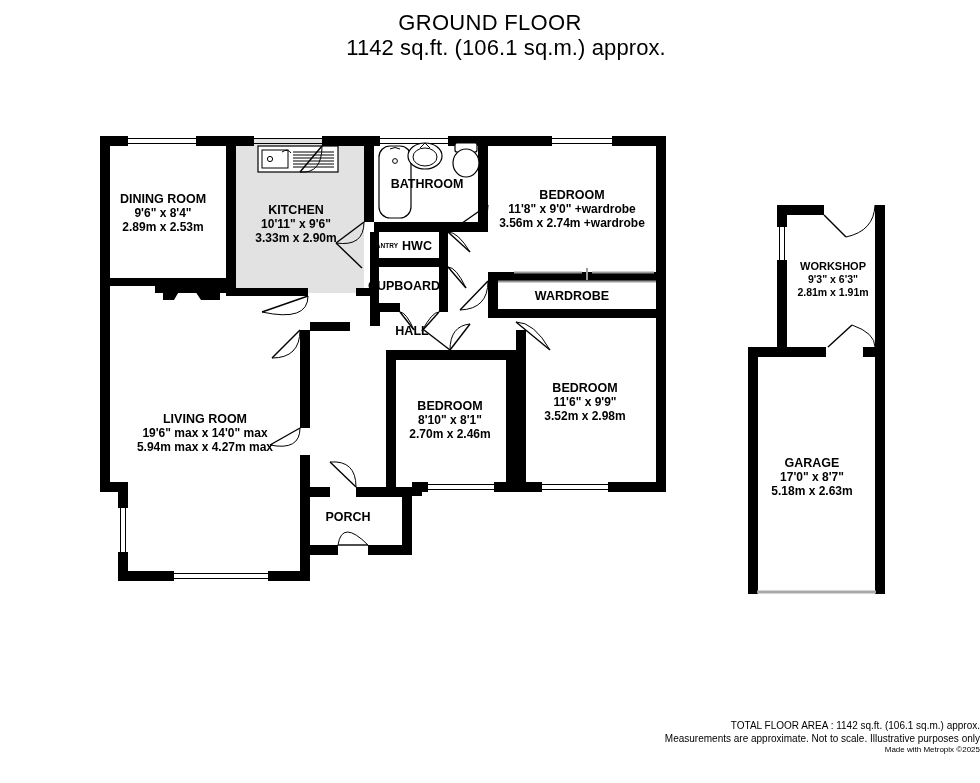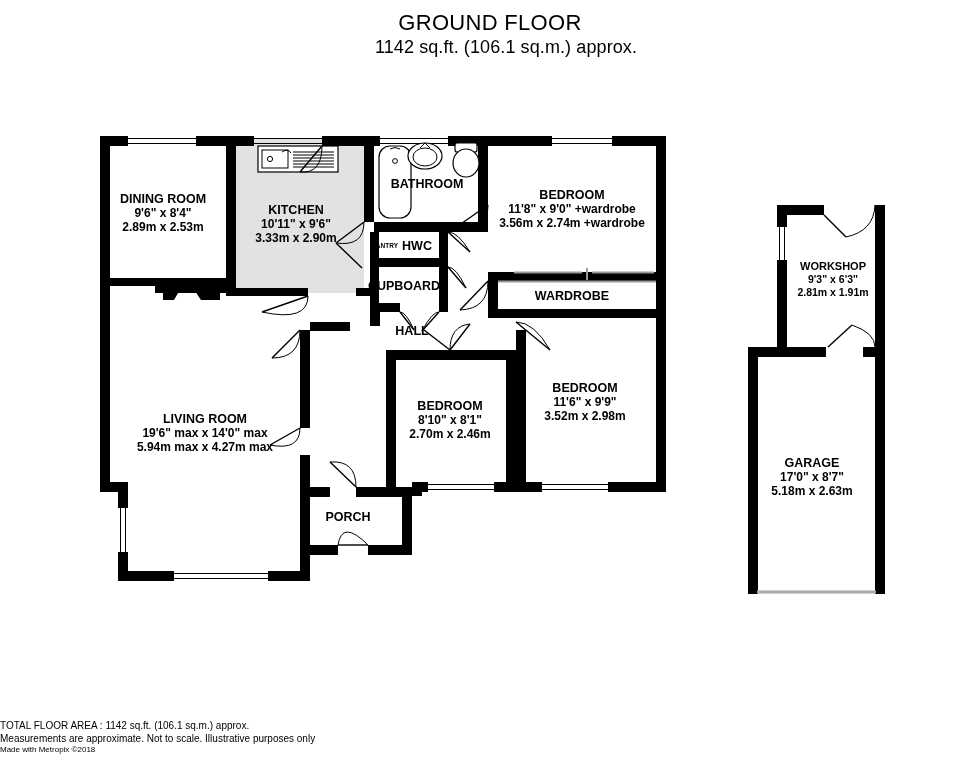--- a/index.html
+++ b/index.html
@@ -26,31 +26,31 @@
     left: 0;
     width: 980px;
     text-align: center;
   }
   .title-line1 {
     font-size: 22px;
     letter-spacing: 0.3px;
     line-height: 25px;
   }
   .title-line2 {
-    font-size: 18px;
+    font-size: 22px;
     letter-spacing: 0.1px;
     line-height: 25px;
     padding-left: 32px;
   }
   .footer-block {
     position: absolute;
     top: 719px;
     left: 0;
     width: 980px;
-    text-align: left;
+    text-align: right;
   }
   .footer-line1 {
     font-size: 10px;
     line-height: 14px;
   }
   .footer-line2 {
     font-size: 10px;
     line-height: 11px;
   }
   .footer-line3 {
@@ -385,16 +385,16 @@
       <text class="rlabel rname" x="812" y="467">GARAGE</text>
       <text class="rlabel rdim" x="812" y="481">17'0"  x 8'7"</text>
       <text class="rlabel rdim" x="812" y="495">5.18m  x 2.63m</text>
 
     </g>
   </svg>
 
   <div class="footer-block">
     <div class="footer-line1">TOTAL FLOOR AREA : 1142 sq.ft. (106.1 sq.m.) approx.</div>
     <div class="footer-line2">Measurements are approximate.  Not to scale.  Illustrative purposes only</div>
-    <div class="footer-line3">Made with Metropix ©2018</div>
+    <div class="footer-line3">Made with Metropix ©2025</div>
   </div>
 
 </div>
 
 </body></html>

